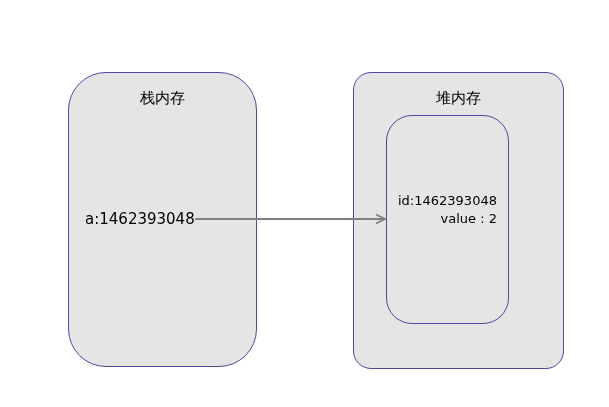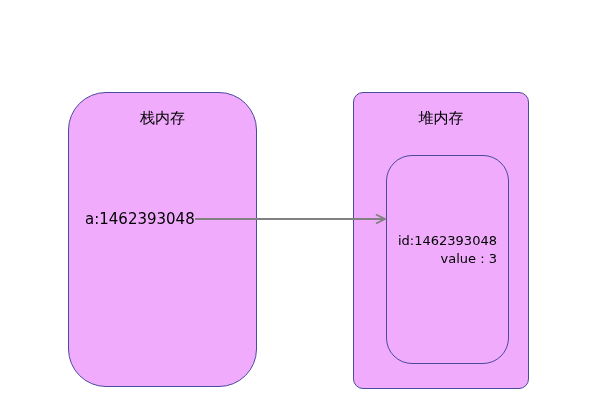--- a/index.html
+++ b/index.html
@@ -12,36 +12,35 @@
     position: relative;
     width: 609px;
     height: 407px;
     background: #ffffff;
     overflow: hidden;
   }
   .box {
     position: absolute;
     box-sizing: border-box;
     border: 1.5px solid #4a4a9f;
-    background: #f0abfc;
-    margin-top: 20px;
+    background: #e5e5e5;
   }
   .stack-box {
     left: 68px;
     top: 72px;
     width: 189px;
     height: 295px;
     border-radius: 38px;
   }
   .heap-box {
     left: 353px;
     top: 72px;
-    width: 176px;
+    width: 211px;
     height: 297px;
-    border-radius: 10px;
+    border-radius: 18px;
   }
   .inner-box {
     left: 32px;
     top: 42px;
     width: 123px;
     height: 209px;
     border-radius: 26px;
   }
   .box-title {
     position: absolute;
@@ -91,21 +90,21 @@
   </div>
 
   <div class="var-label">a:1462393048</div>
 
   <div class="box heap-box">
     <div class="box-title">堆内存</div>
 
     <div class="box inner-box">
       <div class="obj-lines">
         <div>id:1462393048</div>
-        <div>value : 3</div>
+        <div>value : 2</div>
       </div>
     </div>
   </div>
 
   <svg class="arrow-layer" viewBox="0 0 609 407" xmlns="http://www.w3.org/2000/svg">
     <line x1="195" y1="219" x2="383" y2="219" stroke-width="1.8" stroke="#808080"></line>
     <path d="M376,214.5 L385,219 L376,223.5" fill="none" stroke-width="1.8" stroke="#808080"></path>
   </svg>
 
 </div>

